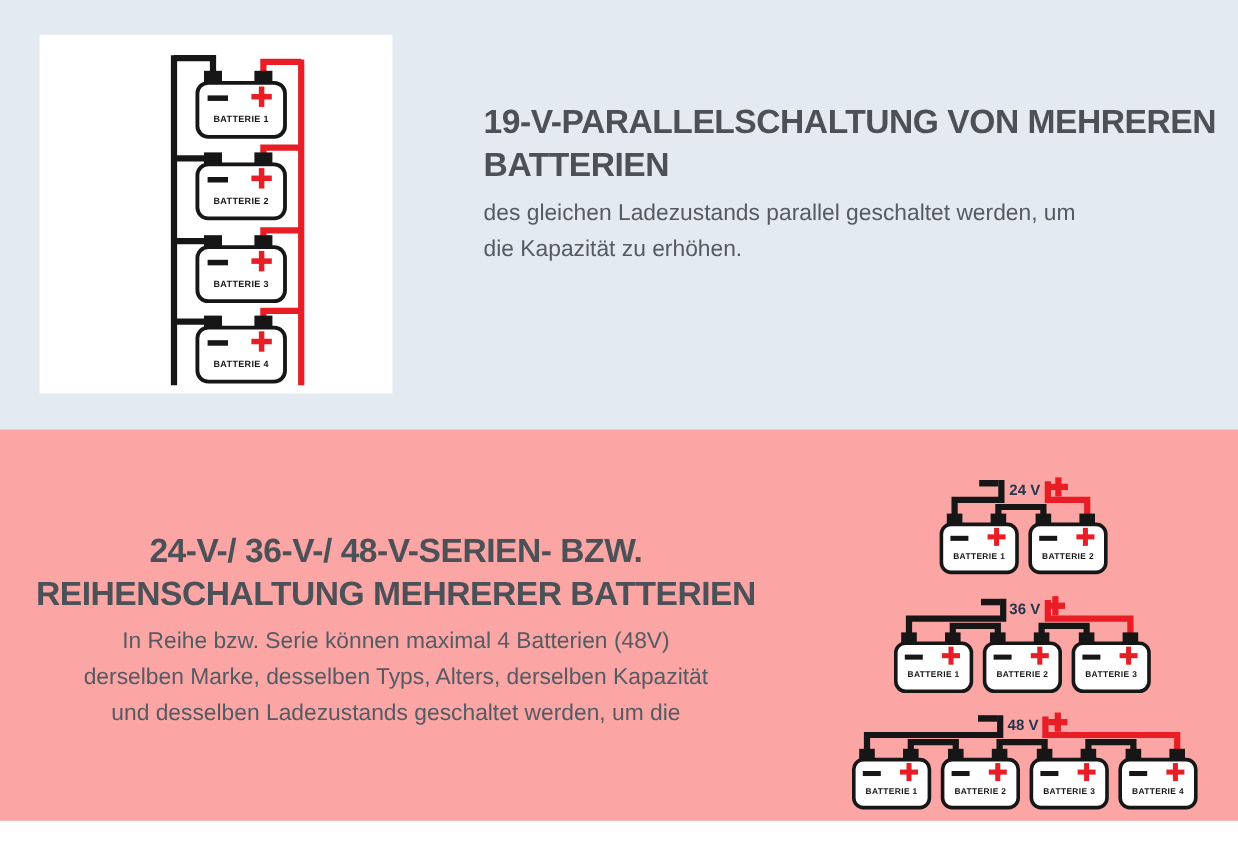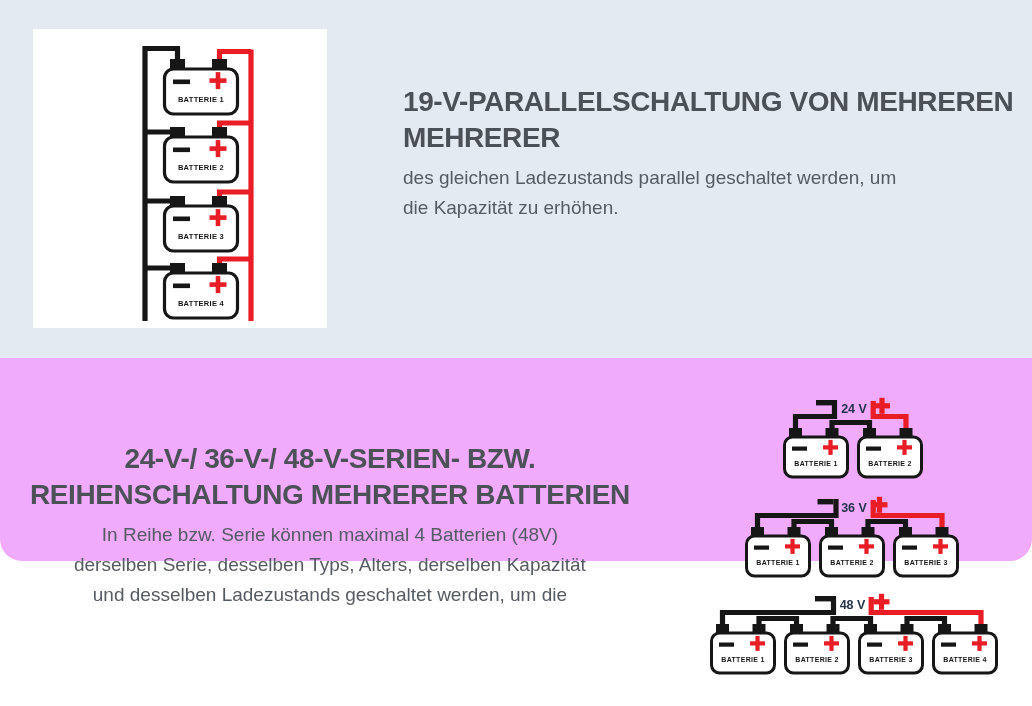--- a/index.html
+++ b/index.html
@@ -1,17 +1,17 @@
 <!DOCTYPE html>
 <html><head>
 <meta charset="utf-8">
 <style>
   html,body{margin:0;padding:0;width:1032px;height:706px;background:#ffffff;overflow:hidden;
             font-family:"Liberation Sans",sans-serif;}
-  .page{position:relative;width:1032px;height:561px;background:#f0abfc;border-radius:22px;}
+  .page{position:relative;width:1032px;height:684px;background:#fca5a5;}
   .hero{position:absolute;left:0;top:0;width:1032px;height:358px;background:#e4eaf2;}
   .card{position:absolute;left:33px;top:29px;width:294px;height:299px;background:#ffffff;}
   .diag{position:absolute;display:block;}
   .tcol{position:absolute;}
   .h2line{font-size:28px;line-height:36px;font-weight:700;color:#4b5157;letter-spacing:-0.4px;white-space:nowrap;}
   .pline{font-size:19px;line-height:30px;font-weight:400;color:#555b62;white-space:nowrap;}
   
   .wk{stroke:#161616;stroke-width:5.2;fill:none;}
   .wr{stroke:#e81d25;stroke-width:5.2;fill:none;}
   .bat-label{font-family:"Liberation Sans",sans-serif;font-size:7.5px;font-weight:700;fill:#161616;text-anchor:middle;letter-spacing:0.3px;}
@@ -64,33 +64,33 @@
         <use href="#bat-lg" x="130" y="234"></use>
         <text class="bat-label" x="168" y="73">BATTERIE 1</text>
         <text class="bat-label" x="168" y="141">BATTERIE 2</text>
         <text class="bat-label" x="168" y="210">BATTERIE 3</text>
         <text class="bat-label" x="168" y="277">BATTERIE 4</text>
       </svg>
     </div>
 
     <div class="tcol" style="left:403px;top:84px;">
       <div class="h2line">19-V-PARALLELSCHALTUNG VON MEHREREN</div>
-      <div class="h2line">MEHRERER</div>
+      <div class="h2line">BATTERIEN</div>
       <div style="height:7px"></div>
       <div class="pline">des gleichen Ladezustands parallel geschaltet werden, um</div>
       <div class="pline">die Kapazität zu erhöhen.</div>
     </div>
   </div>
 
   <div class="tcol" style="left:30px;top:441px;text-align:center;">
     <div class="h2line">24-V-/ 36-V-/ 48-V-SERIEN- BZW.</div>
     <div class="h2line">REIHENSCHALTUNG MEHRERER BATTERIEN</div>
     <div style="height:7px"></div>
     <div class="pline">In Reihe bzw. Serie können maximal 4 Batterien (48V)</div>
-    <div class="pline">derselben Serie, desselben Typs, Alters, derselben Kapazität</div>
+    <div class="pline">derselben Marke, desselben Typs, Alters, derselben Kapazität</div>
     <div class="pline">und desselben Ladezustands geschaltet werden, um die</div>
   </div>
 
   <svg class="diag" style="left:770px;top:394px;" width="170" height="90" viewBox="0 0 170 90">
     <rect x="46" y="6" width="16" height="5.4" fill="#161616"></rect>
     <path class="wk" d="M25.5 41 V22.5 H64.5 V6"></path>
     <path class="wk" d="M62 41 V28.5 H99.5 V41"></path>
     <rect x="104" y="9.2" width="16" height="5.2" fill="#e81d25"></rect>
     <rect x="109.4" y="3.8" width="5.2" height="16" fill="#e81d25"></rect>
     <path class="wr" d="M103.2 7 V22.5 H136 V41"></path>

